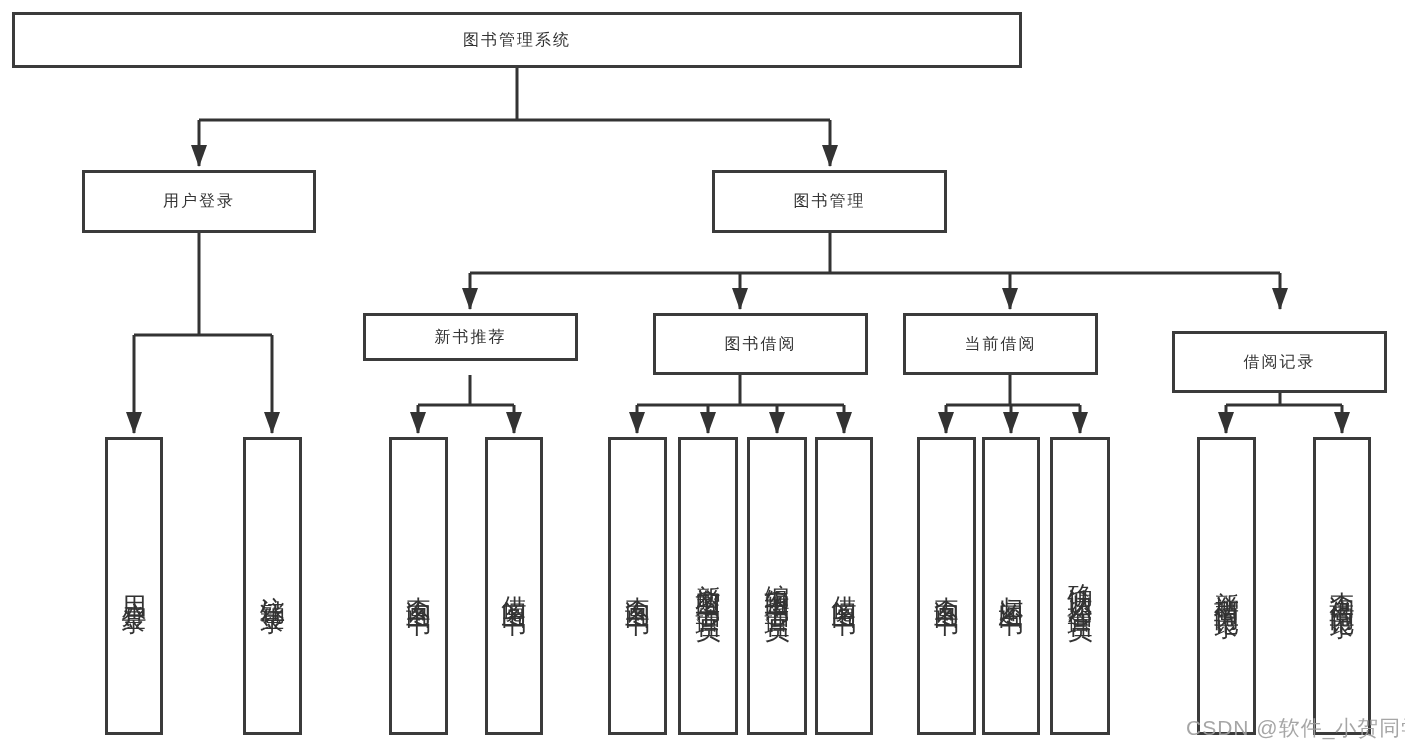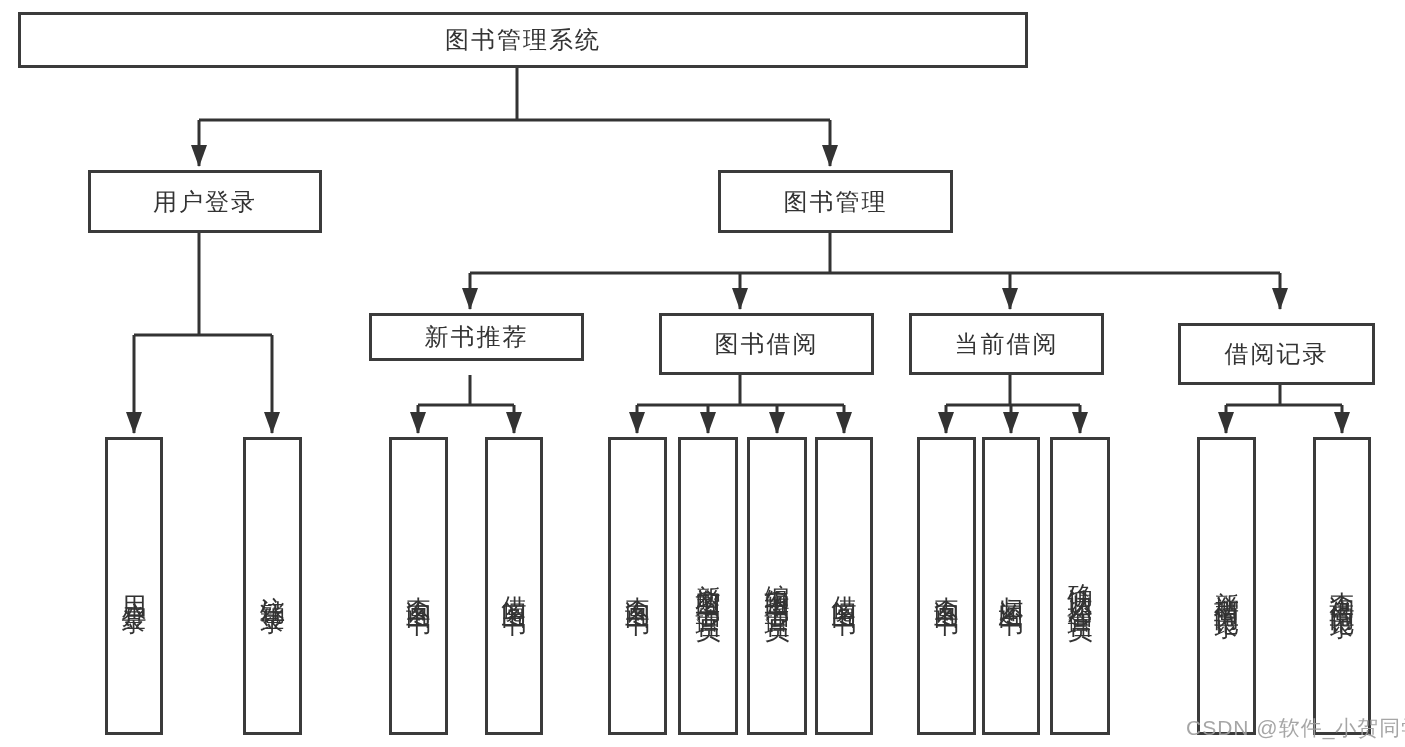--- a/index.html
+++ b/index.html
@@ -28,24 +28,23 @@
     box-sizing: border-box;
     background: #ffffff;
     border: 3px solid #3b3b3b;
     display: flex;
     align-items: center;
     justify-content: center;
     color: #333333;
     text-align: center;
   }
   .node.h-label {
-    font-size: 24px;
+    font-size: 16px;
     letter-spacing: 2px;
     white-space: nowrap;
-    margin-left: 6px;
   }
   .node.leaf {
     writing-mode: vertical-rl;
     text-orientation: mixed;
     font-size: 25px;
     letter-spacing: 5px;
     line-height: 1;
   }
   .watermark {
     position: absolute;
@@ -107,21 +106,21 @@
   </svg>
 
   <div class="node h-label" style="left:12px; top:12px; width:1010px; height:56px;">图书管理系统</div>
 
   <div class="node h-label" style="left:82px; top:170px; width:234px; height:63px;">用户登录</div>
   <div class="node h-label" style="left:712px; top:170px; width:235px; height:63px;text-align:center;">图书管理</div>
 
   <div class="node h-label" style="left:363px; top:313px; width:215px; height:48px;">新书推荐</div>
   <div class="node h-label" style="left:653px; top:313px; width:215px; height:62px;">图书借阅</div>
   <div class="node h-label" style="left:903px; top:313px; width:195px; height:62px;">当前借阅</div>
-  <div class="node h-label" style="left:1172px; top:323px; width:197px; height:62px;">借阅记录</div>
+  <div class="node h-label" style="left:1172px; top:331px; width:215px; height:62px;">借阅记录</div>
 
   <div class="node leaf" style="left:105px; top:437px; width:58px; height:298px;">用户登录</div>
   <div class="node leaf" style="left:243px; top:437px; width:59px; height:298px;">注销登录</div>
 
   <div class="node leaf" style="left:389px; top:437px; width:59px; height:298px;">查询图书</div>
   <div class="node leaf" style="left:485px; top:437px; width:58px; height:298px;">借阅图书</div>
 
   <div class="node leaf" style="left:608px; top:437px; width:59px; height:298px;">查询图书</div>
   <div class="node leaf" style="left:678px; top:437px; width:60px; height:298px;">新增图书（管理员）</div>
   <div class="node leaf" style="left:747px; top:437px; width:60px; height:298px;">编辑图书（管理员）</div>

